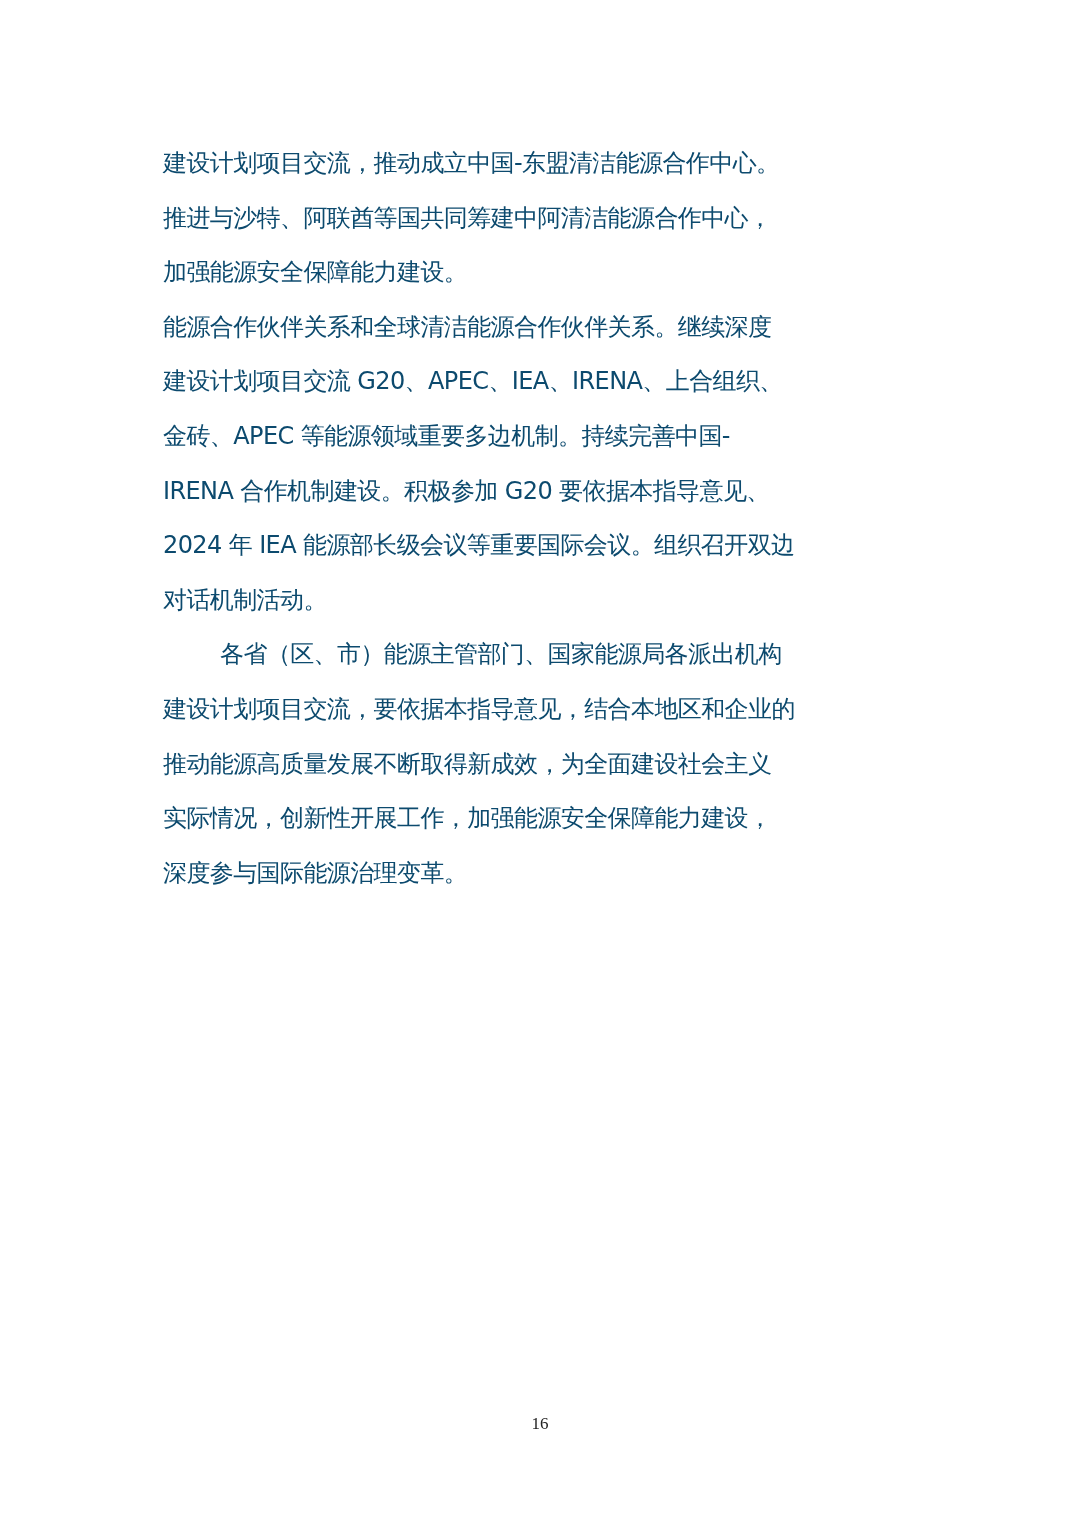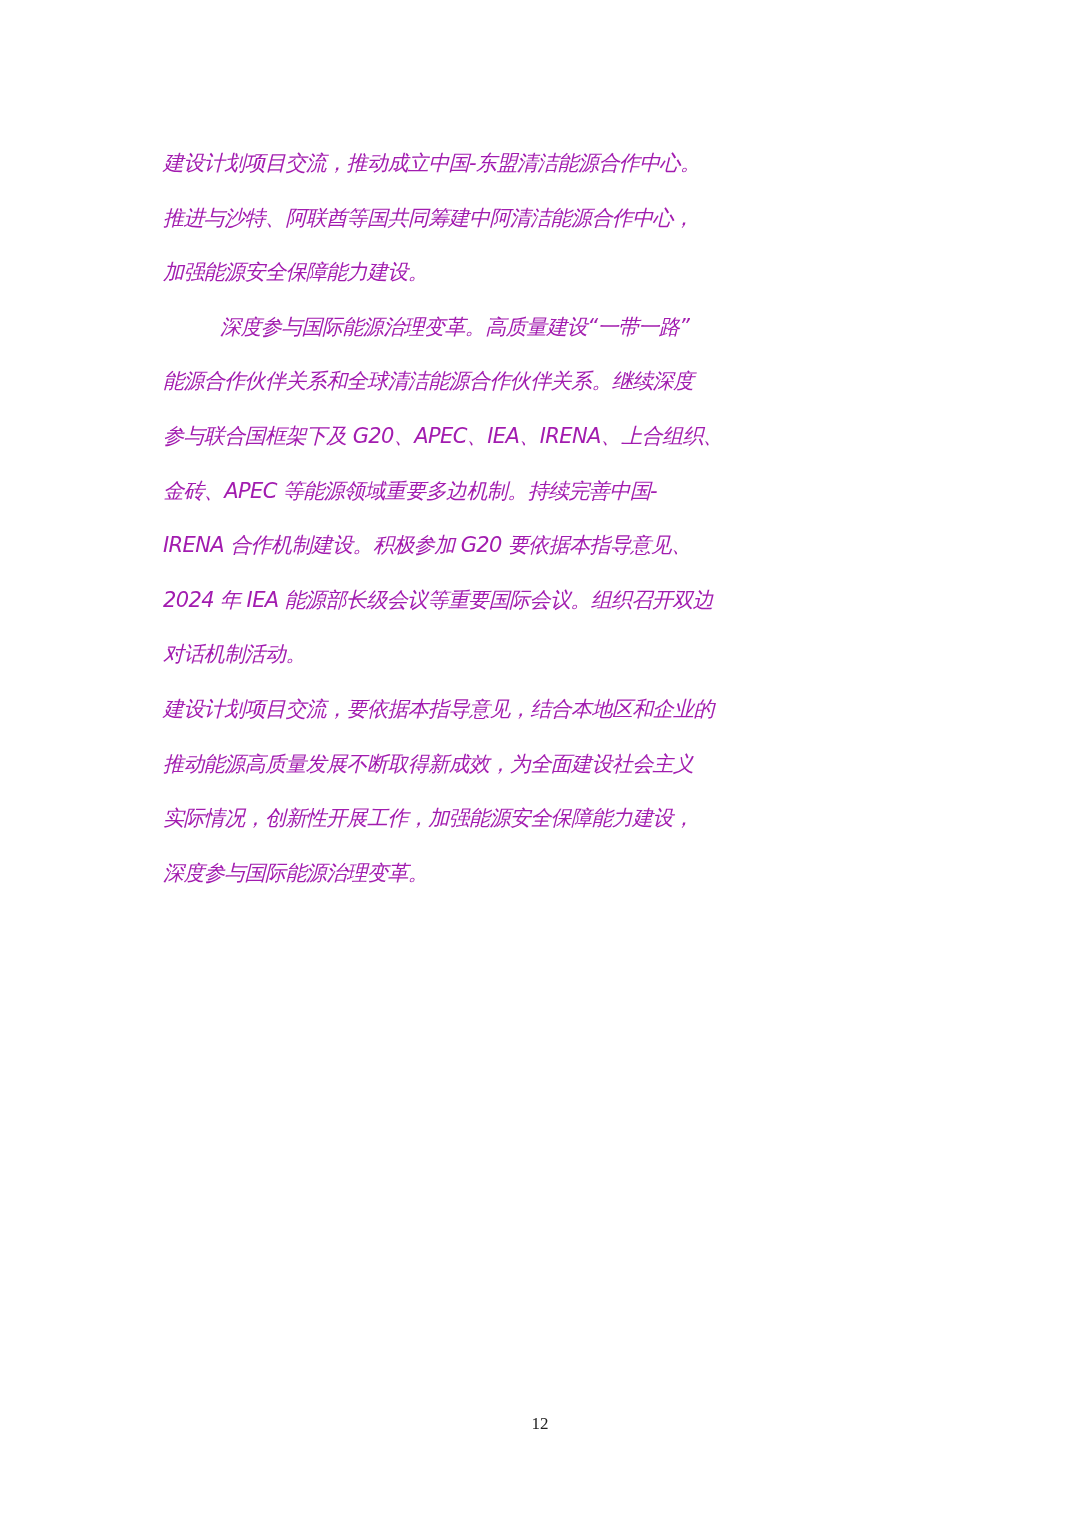--- a/index.html
+++ b/index.html
@@ -24,25 +24,24 @@
     }
     .body-text {
       position: absolute;
       left: 163px;
       top: 136px;
       width: 760px;
     }
     .line {
       height: 54.6px;
       line-height: 54.6px;
-      font-size: 21px;
+      font-size: 24px;
       white-space: nowrap;
       letter-spacing: -0.6px;
-      color: #a21caf;
-      font-style: italic;
+      color: #0c4a6e;
     }
     .line.indent {
       padding-left: 57px;
     }
     .page-number {
       position: absolute;
       left: 0;
       width: 1080px;
       top: 1414px;
       text-align: center;
@@ -57,32 +56,32 @@
 <div class="page">
   <div class="body-text">
 
     <div>
       <div class="line">建设计划项目交流，推动成立中国-东盟清洁能源合作中心。</div>
       <div class="line">推进与沙特、阿联酋等国共同筹建中阿清洁能源合作中心，</div>
       <div class="line">加强能源安全保障能力建设。</div>
     </div>
 
     <div>
-      <div class="line indent">深度参与国际能源治理变革。高质量建设“一带一路”</div>
       <div class="line">能源合作伙伴关系和全球清洁能源合作伙伴关系。继续深度</div>
-      <div class="line">参与联合国框架下及 G20、APEC、IEA、IRENA、上合组织、</div>
+      <div class="line">建设计划项目交流 G20、APEC、IEA、IRENA、上合组织、</div>
       <div class="line">金砖、APEC 等能源领域重要多边机制。持续完善中国-</div>
       <div class="line">IRENA 合作机制建设。积极参加 G20 要依据本指导意见、</div>
       <div class="line">2024 年 IEA 能源部长级会议等重要国际会议。组织召开双边</div>
       <div class="line">对话机制活动。</div>
     </div>
 
     <div>
+      <div class="line indent">各省（区、市）能源主管部门、国家能源局各派出机构</div>
       <div class="line">建设计划项目交流，要依据本指导意见，结合本地区和企业的</div>
       <div class="line">推动能源高质量发展不断取得新成效，为全面建设社会主义</div>
       <div class="line">实际情况，创新性开展工作，加强能源安全保障能力建设，</div>
       <div class="line">深度参与国际能源治理变革。</div>
     </div>
 
   </div>
 
-  <div class="page-number">12</div>
+  <div class="page-number">16</div>
 </div>
 
 </body></html>

